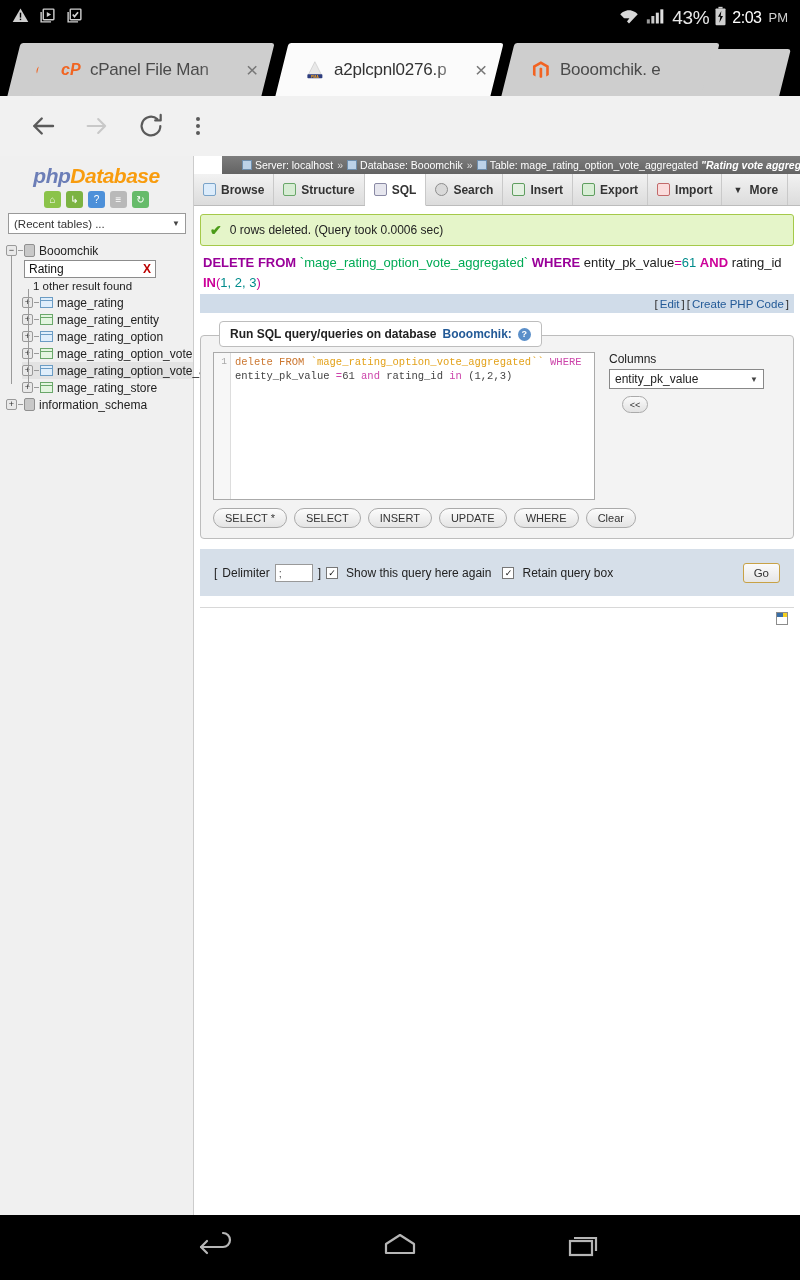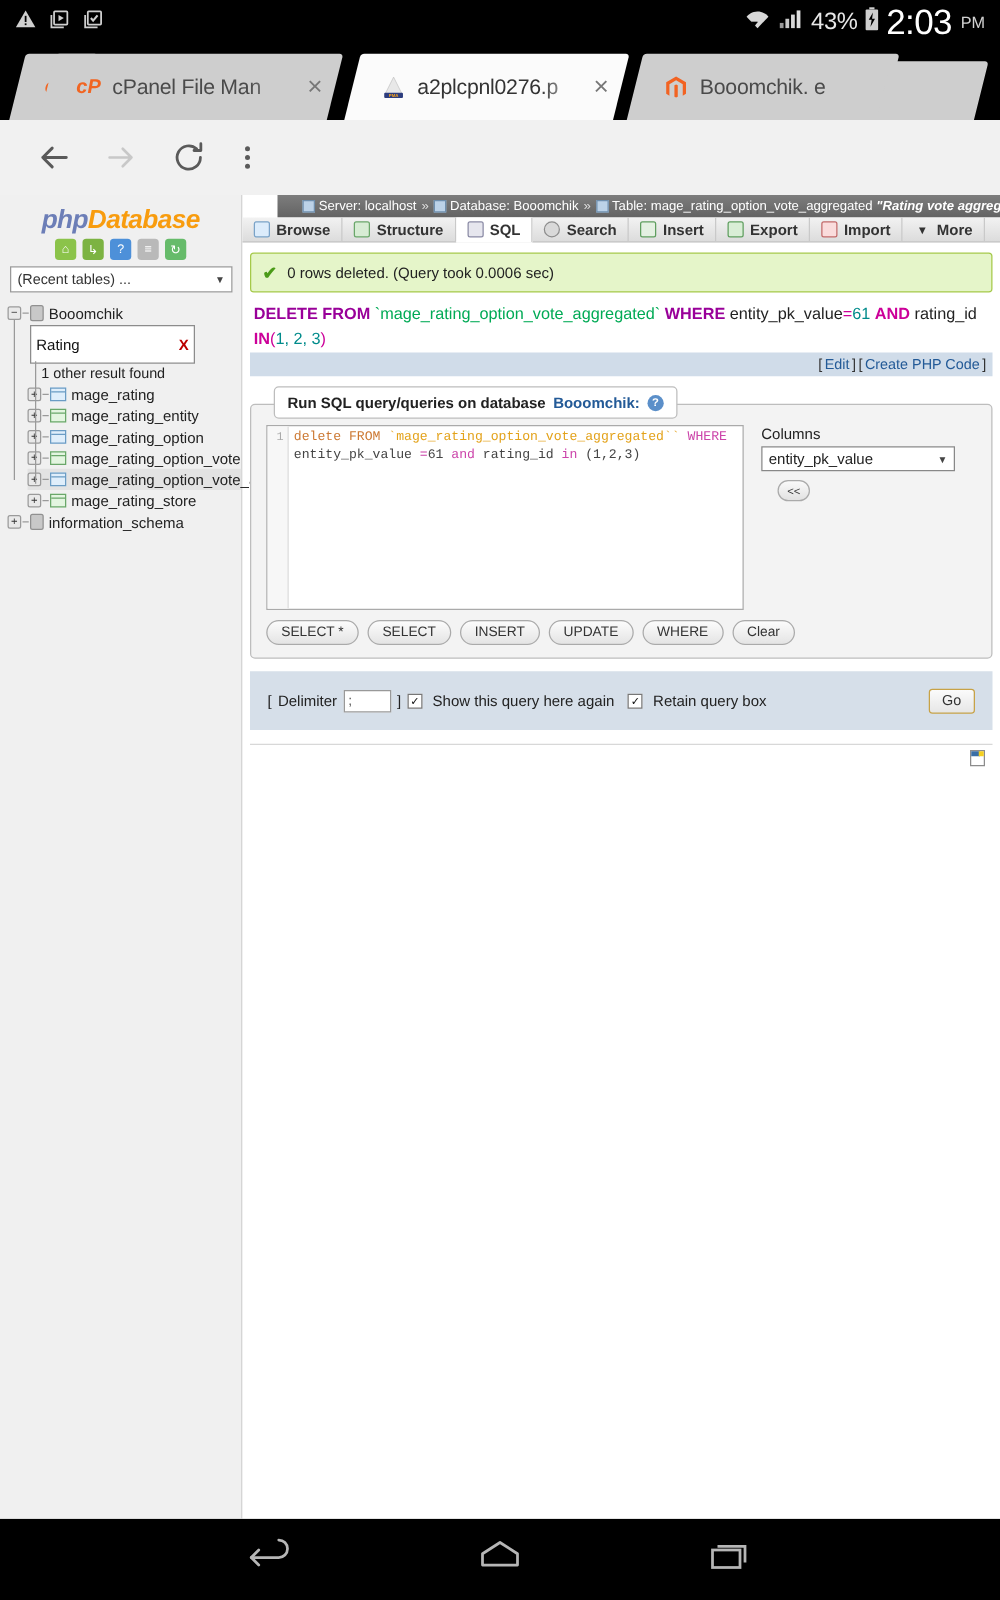--- a/index.html
+++ b/index.html
@@ -13,21 +13,21 @@
   
   .status-bar {
     height: 35px; width: 800px; background: #000;
     display: flex; align-items: center; justify-content: space-between;
     padding: 0 12px; color: #d8d8d8;
   }
   .status-left { display: flex; align-items: center; gap: 10px; }
   .status-right { display: flex; align-items: center; gap: 5px; }
   .sb-icon { display: inline-block; }
   .battery-pct { font-size: 19px; color: #e8e8e8; letter-spacing: -0.3px; }
-  .clock-time { font-size: 28px; color: #fff; letter-spacing: -0.5px; }
+  .clock-time { font-size: 16px; color: #fff; letter-spacing: -0.5px; }
   .clock-ampm { font-size: 13px; color: #d0d0d0; margin-left: 2px; }
 
   
   .tabstrip {
     height: 61px; width: 800px; background: #000;
     position: relative; overflow: hidden;
   }
   .tab {
     position: absolute; top: 8px; height: 53px;
     display: flex; align-items: center;
@@ -116,21 +116,21 @@
   .db-icon { width: 11px; height: 13px; background: #c8c8c8; border: 1px solid #909090;
              border-radius: 2px; flex: 0 0 auto; margin: 0 4px 0 1px; }
   .tbl-icon { width: 13px; height: 11px; background: #dfeefb; border: 1px solid #6b9cc4;
               flex: 0 0 auto; margin: 0 4px 0 1px; position: relative; }
   .tbl-icon::before { content: ""; position: absolute; left: 0; right: 0; top: 2px;
                       height: 1px; background: #6b9cc4; }
   .tbl-icon.green { background: #e3f5e0; border-color: #6aa76a; }
   .tbl-icon.green::before { background: #6aa76a; }
   .tree-indent { padding-left: 16px; }
   .search-row { display: flex; align-items: center; margin: 1px 0 0 18px; }
-  .search-box { width: 132px; height: 31px; border: 1px solid #8c8c8c; background: #fff;
+  .search-box { width: 132px; height: 18px; border: 1px solid #8c8c8c; background: #fff;
                 display: flex; align-items: center; justify-content: space-between;
                 padding: 0 4px; font-size: 12px; color: #111; }
   .search-x { color: #b00; font-weight: bold; font-size: 12px; }
   .other-result { font-size: 11.5px; color: #222; padding-left: 27px; line-height: 16px; }
   .vrule { position: absolute; left: 11px; top: 14px; width: 1px; height: 128px;
            background: #9a9a9a; }
   .vrule2 { position: absolute; left: 28px; top: 47px; width: 1px; height: 98px;
             background: #9a9a9a; }
 
   
@@ -138,21 +138,21 @@
   .breadcrumb { height: 18px; background: #6f6f6f;
                 background: linear-gradient(to bottom,#7d7d7d,#636363);
                 color: #fff; font-size: 10.5px; display: flex; align-items: center;
                 padding: 0 20px; white-space: nowrap; overflow: hidden; margin-left: 28px; }
   .bc-ic { width: 10px; height: 10px; background: #bcd2e8; border: 1px solid #6f8fae;
            display: inline-block; margin-right: 3px; flex: 0 0 auto; }
   .bc-sep { margin: 0 4px; color: #ddd; }
   .bc-italic { font-style: italic; font-weight: bold; margin-left: 3px; }
   .bc-collapse { margin-left: auto; padding-left: 6px; font-size: 11px; flex: 0 0 auto; }
 
-  .tabs-nav { height: 20px; background: #e4e4e4;
+  .tabs-nav { height: 32px; background: #e4e4e4;
               background: linear-gradient(to bottom,#f2f2f2,#dcdcdc);
               border-bottom: 1px solid #bcbcbc; display: flex; align-items: stretch; }
   .pma-tab { display: flex; align-items: center; gap: 5px; padding: 0 9px;
              font-size: 12px; font-weight: bold; color: #333;
              border-right: 1px solid #c9c9c9; cursor: default; }
   .pma-tab.sel { background: #fff; border-bottom: 1px solid #fff;
                  margin-bottom: -1px; }
   .tabicon { width: 13px; height: 13px; border-radius: 2px; flex: 0 0 auto; }
   .ti-browse { background: #dcecfb; border: 1px solid #7aa3c8; }
   .ti-structure { background: #d7ecd4; border: 1px solid #6aa76a; }

